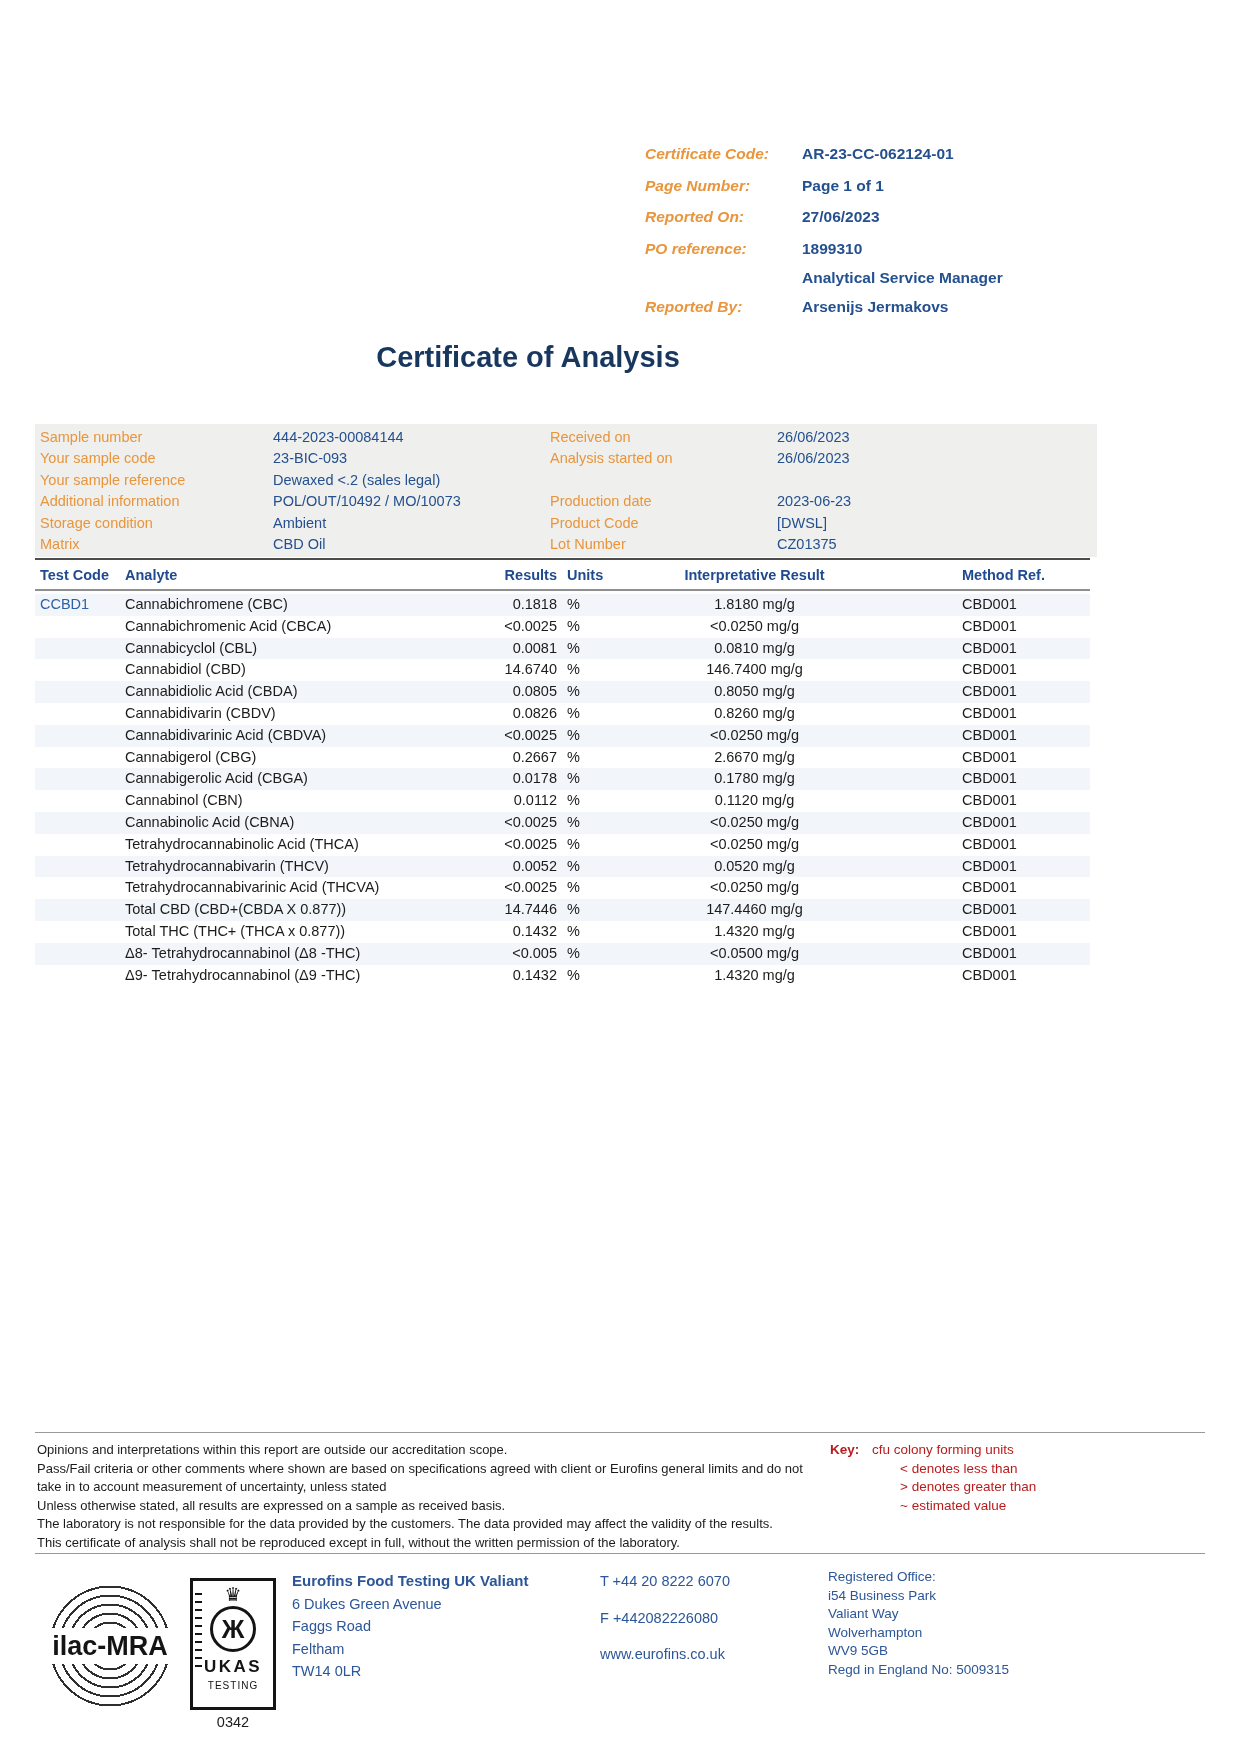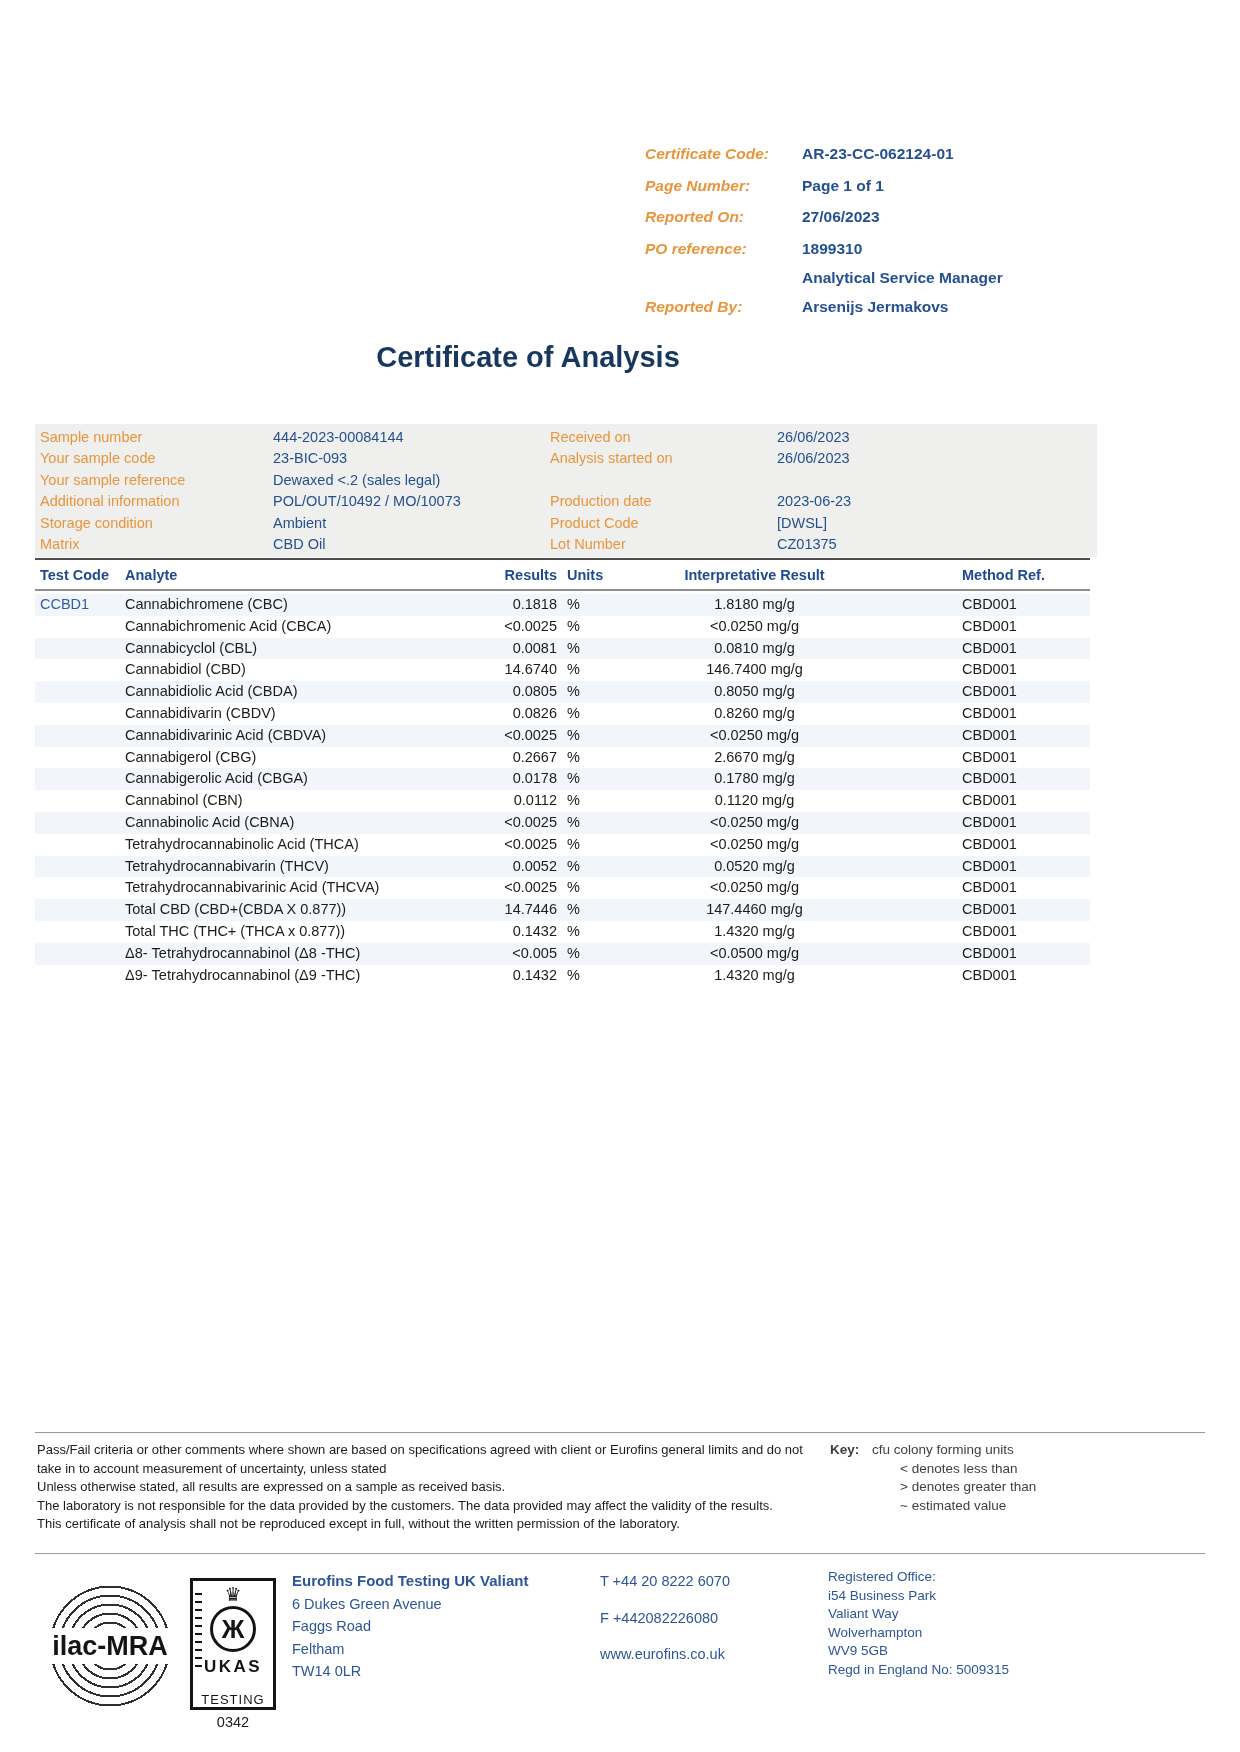--- a/index.html
+++ b/index.html
@@ -46,41 +46,41 @@
 
   
   .rule { position: absolute; left: 35px; width: 1170px; height: 0; border-top: 1px solid #9a9a9a; }
   .rule-1 { top: 1432px; }
   .rule-2 { top: 1553px; }
 
   
   .disclaimer { position: absolute; left: 37px; top: 1441px; width: 792px; font-size: 13px;
                 line-height: 18.6px; color: #1c1c1c; }
   .keyblock { position: absolute; left: 830px; top: 1441px; display: flex; font-size: 13.5px;
-              line-height: 18.6px; color: #404040; }
+              line-height: 18.6px; color: #b91c1c; }
   .key-label { font-weight: bold; width: 42px; flex: none; }
   .key-line:not(:first-child) { padding-left: 28px; }
 
   
   .ilac { position: absolute; left: 44px; top: 1580px; width: 132px; height: 132px; border-radius: 50%;
           background: repeating-radial-gradient(circle, #ffffff 0 4.5px, #2e2e2e 4.5px 6.5px, #ffffff 6.5px 9px); }
   .ilac-band { position: absolute; left: -6px; right: -6px; top: 50%; transform: translateY(-50%);
                height: 36px; background: #ffffff; display: flex; align-items: center; justify-content: center;
                font-weight: bold; font-size: 27px; color: #141414; letter-spacing: 0px; }
   .ukas { position: absolute; left: 190px; top: 1578px; width: 86px; height: 132px;
           border: 3px solid #141414; background: #ffffff; display: flex; flex-direction: column;
           align-items: center; justify-content: flex-start; padding-top: 4px; }
   .ukas-ticks { position: absolute; left: 2px; top: 12px; width: 7px; height: 80px;
                 background: repeating-linear-gradient(to bottom, #141414 0 2px, transparent 2px 8px); }
   .ukas-crown { font-size: 19px; line-height: 20px; color: #141414; }
   .ukas-circle { width: 46px; height: 46px; border: 3.5px solid #141414; border-radius: 50%;
                  display: flex; align-items: center; justify-content: center; margin-top: 1px;
                  font-size: 25px; font-weight: bold; color: #141414; }
   .ukas-name { font-size: 17px; font-weight: bold; letter-spacing: 2.5px; margin-top: 5px; color: #141414; }
-  .ukas-sub { font-size: 13px; letter-spacing: 1px; margin-top: 15px; color: #141414; }
+  .ukas-sub { font-size: 10px; letter-spacing: 1px; margin-top: 3px; color: #141414; }
   .ukas-code { position: absolute; left: 190px; top: 1714px; width: 86px; text-align: center;
                font-size: 14.5px; color: #1c1c1c; }
 
   
   .company { position: absolute; left: 292px; top: 1570px; font-size: 14.5px; line-height: 22.5px; color: #2c5697; }
   .company-name { font-weight: bold; font-size: 15px; }
   .contact { position: absolute; left: 600px; top: 1572px; font-size: 14.5px; color: #2c5697; }
   .contact div { margin-bottom: 18px; line-height: 18.5px; }
   .registered { position: absolute; left: 828px; top: 1568px; font-size: 13.5px; line-height: 18.6px; color: #2c5697; }
 </style>
@@ -345,20 +345,21 @@
       <div class="c-interp">1.4320 mg/g</div>
       <div class="c-spacer"></div>
       <div class="c-method">CBD001</div>
     </div>
     </div>
 
   <div class="rule rule-1"></div>
   <div class="rule rule-2"></div>
 
   <div class="disclaimer">
+      <div class="disc-line">Opinions and interpretations within this report are outside our accreditation scope.</div>
       <div class="disc-line">Pass/Fail criteria or other comments where shown are based on specifications agreed with client or Eurofins general limits and do not take in to account measurement of uncertainty, unless stated</div>
       <div class="disc-line">Unless otherwise stated, all results are expressed on a sample as received basis.</div>
       <div class="disc-line">The laboratory is not responsible for the data provided by the customers. The data provided may affect the validity of the results.</div>
       <div class="disc-line">This certificate of analysis shall not be reproduced except in full, without the written permission of the laboratory.</div>
     </div>
 
   <div class="keyblock">
     <div class="key-label">Key:</div>
     <div class="key-lines">
         <div class="key-line">cfu colony forming units</div>

